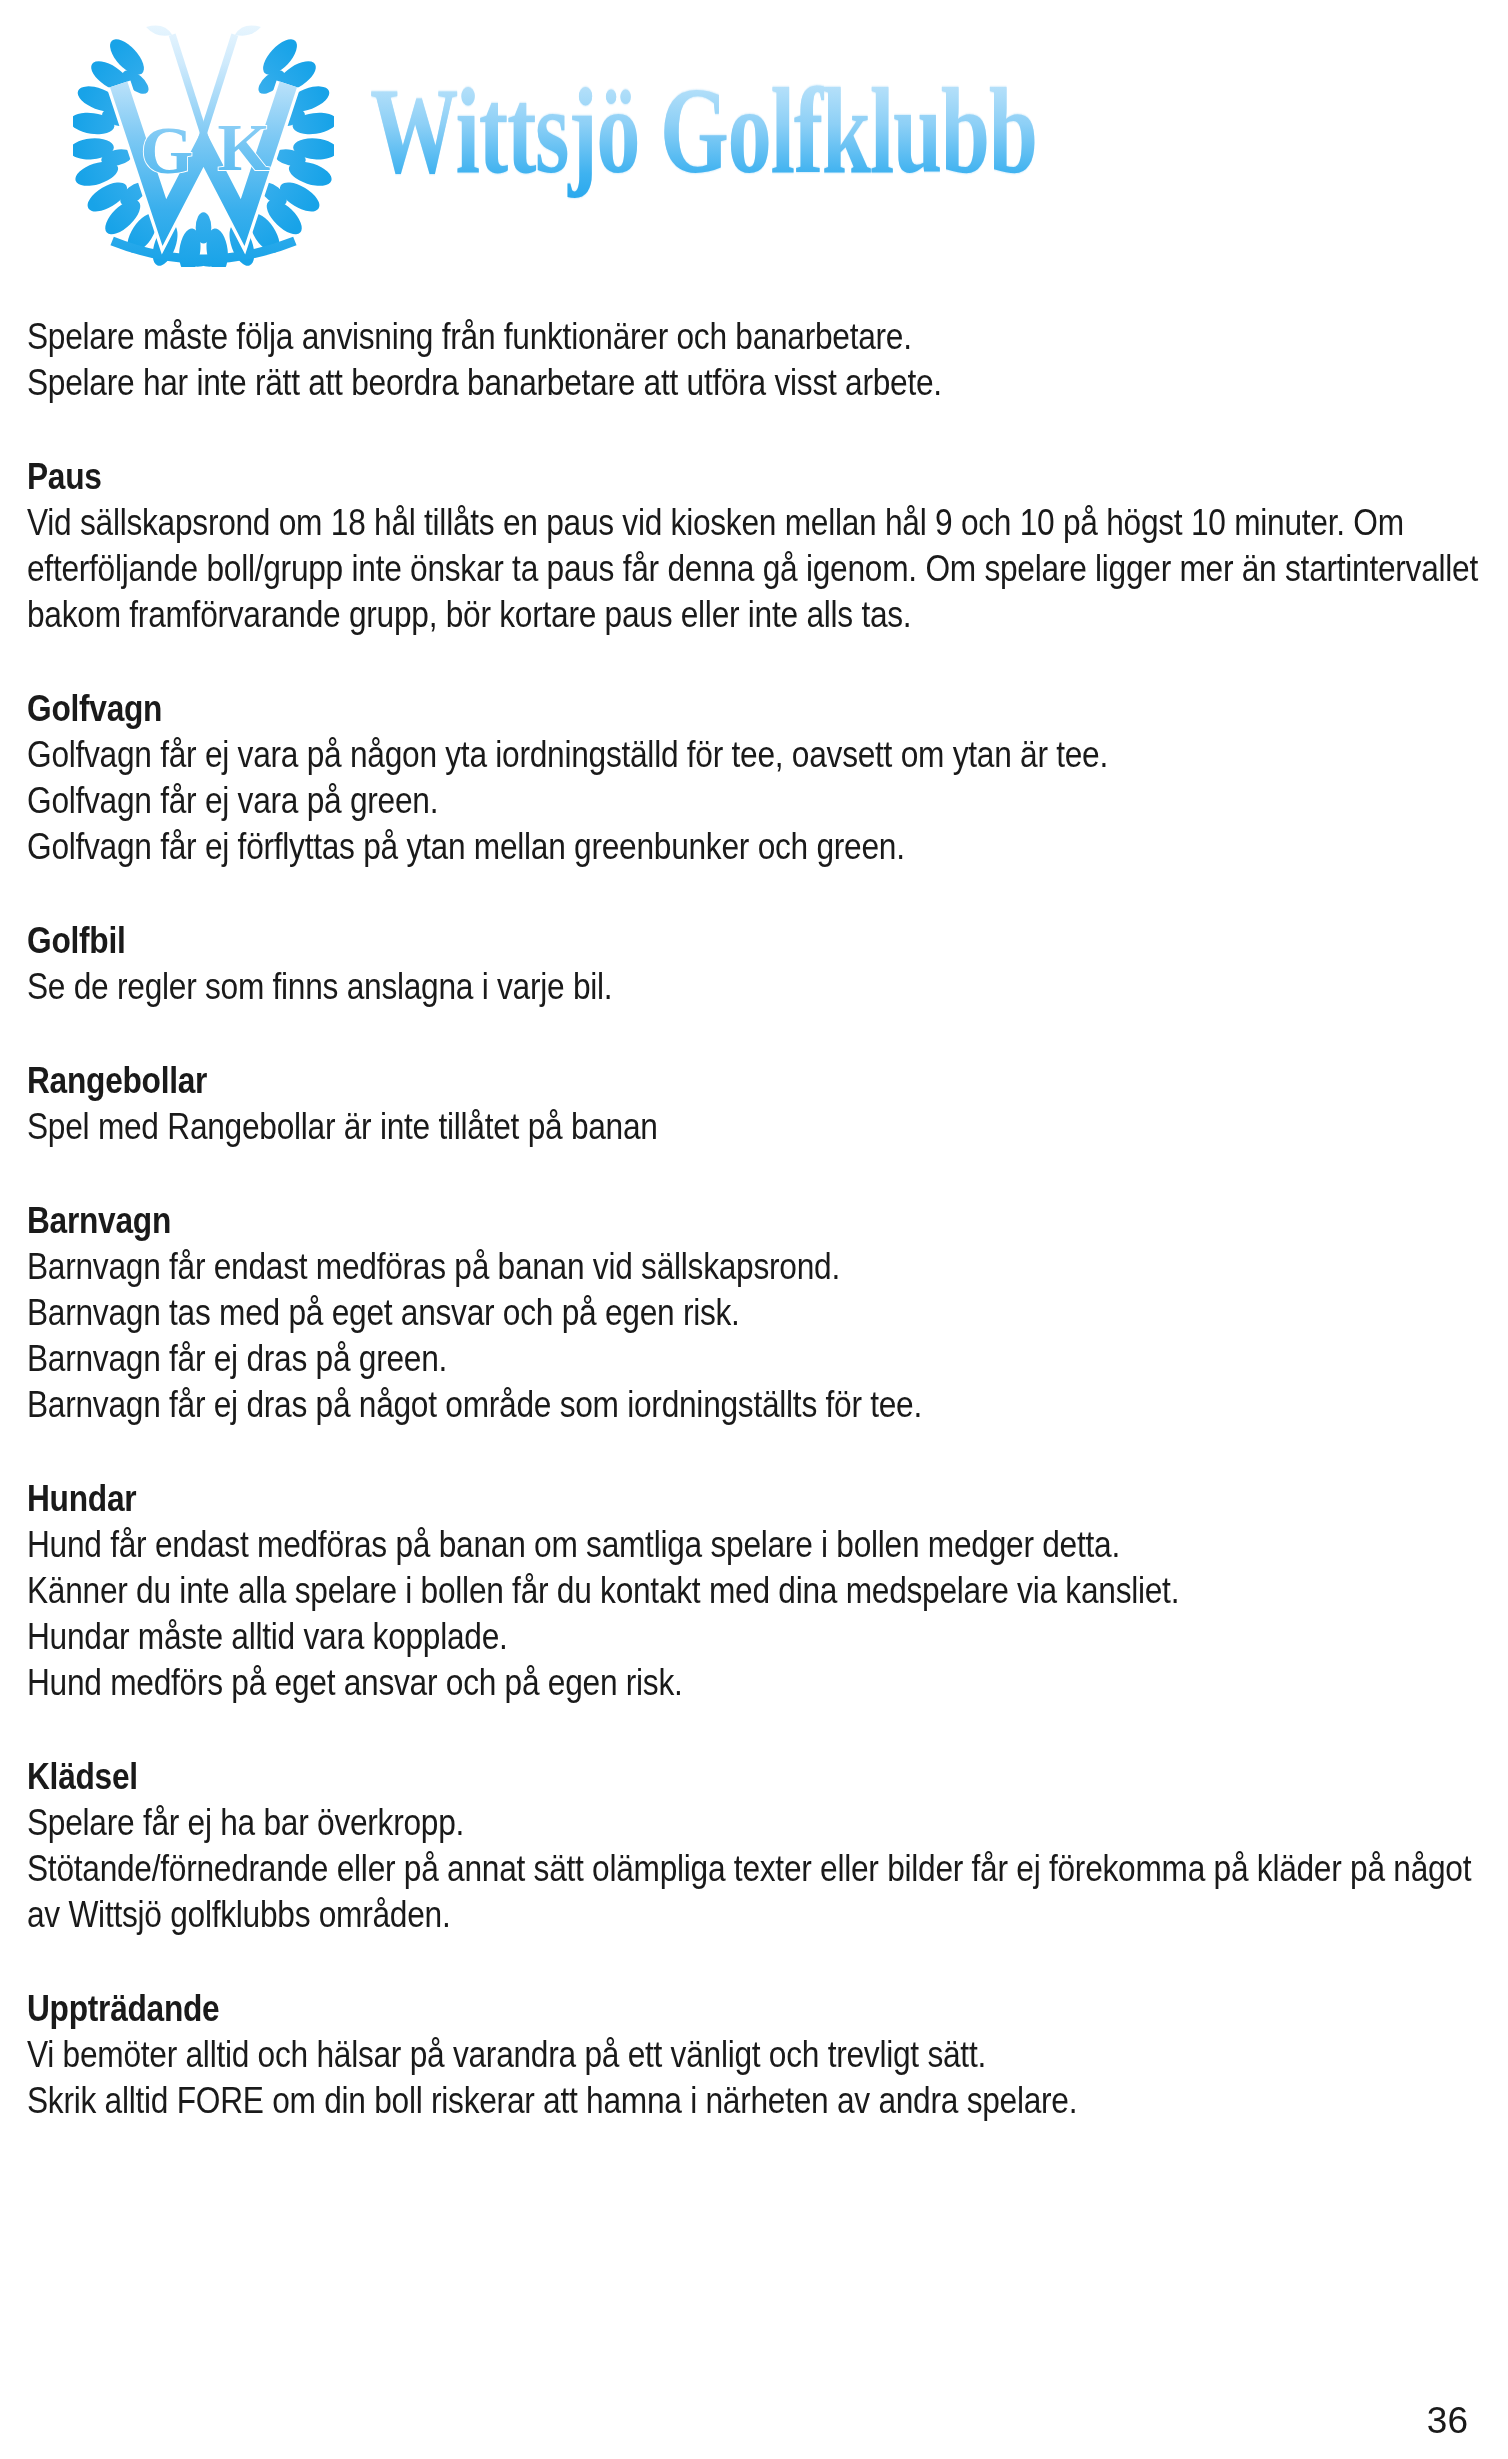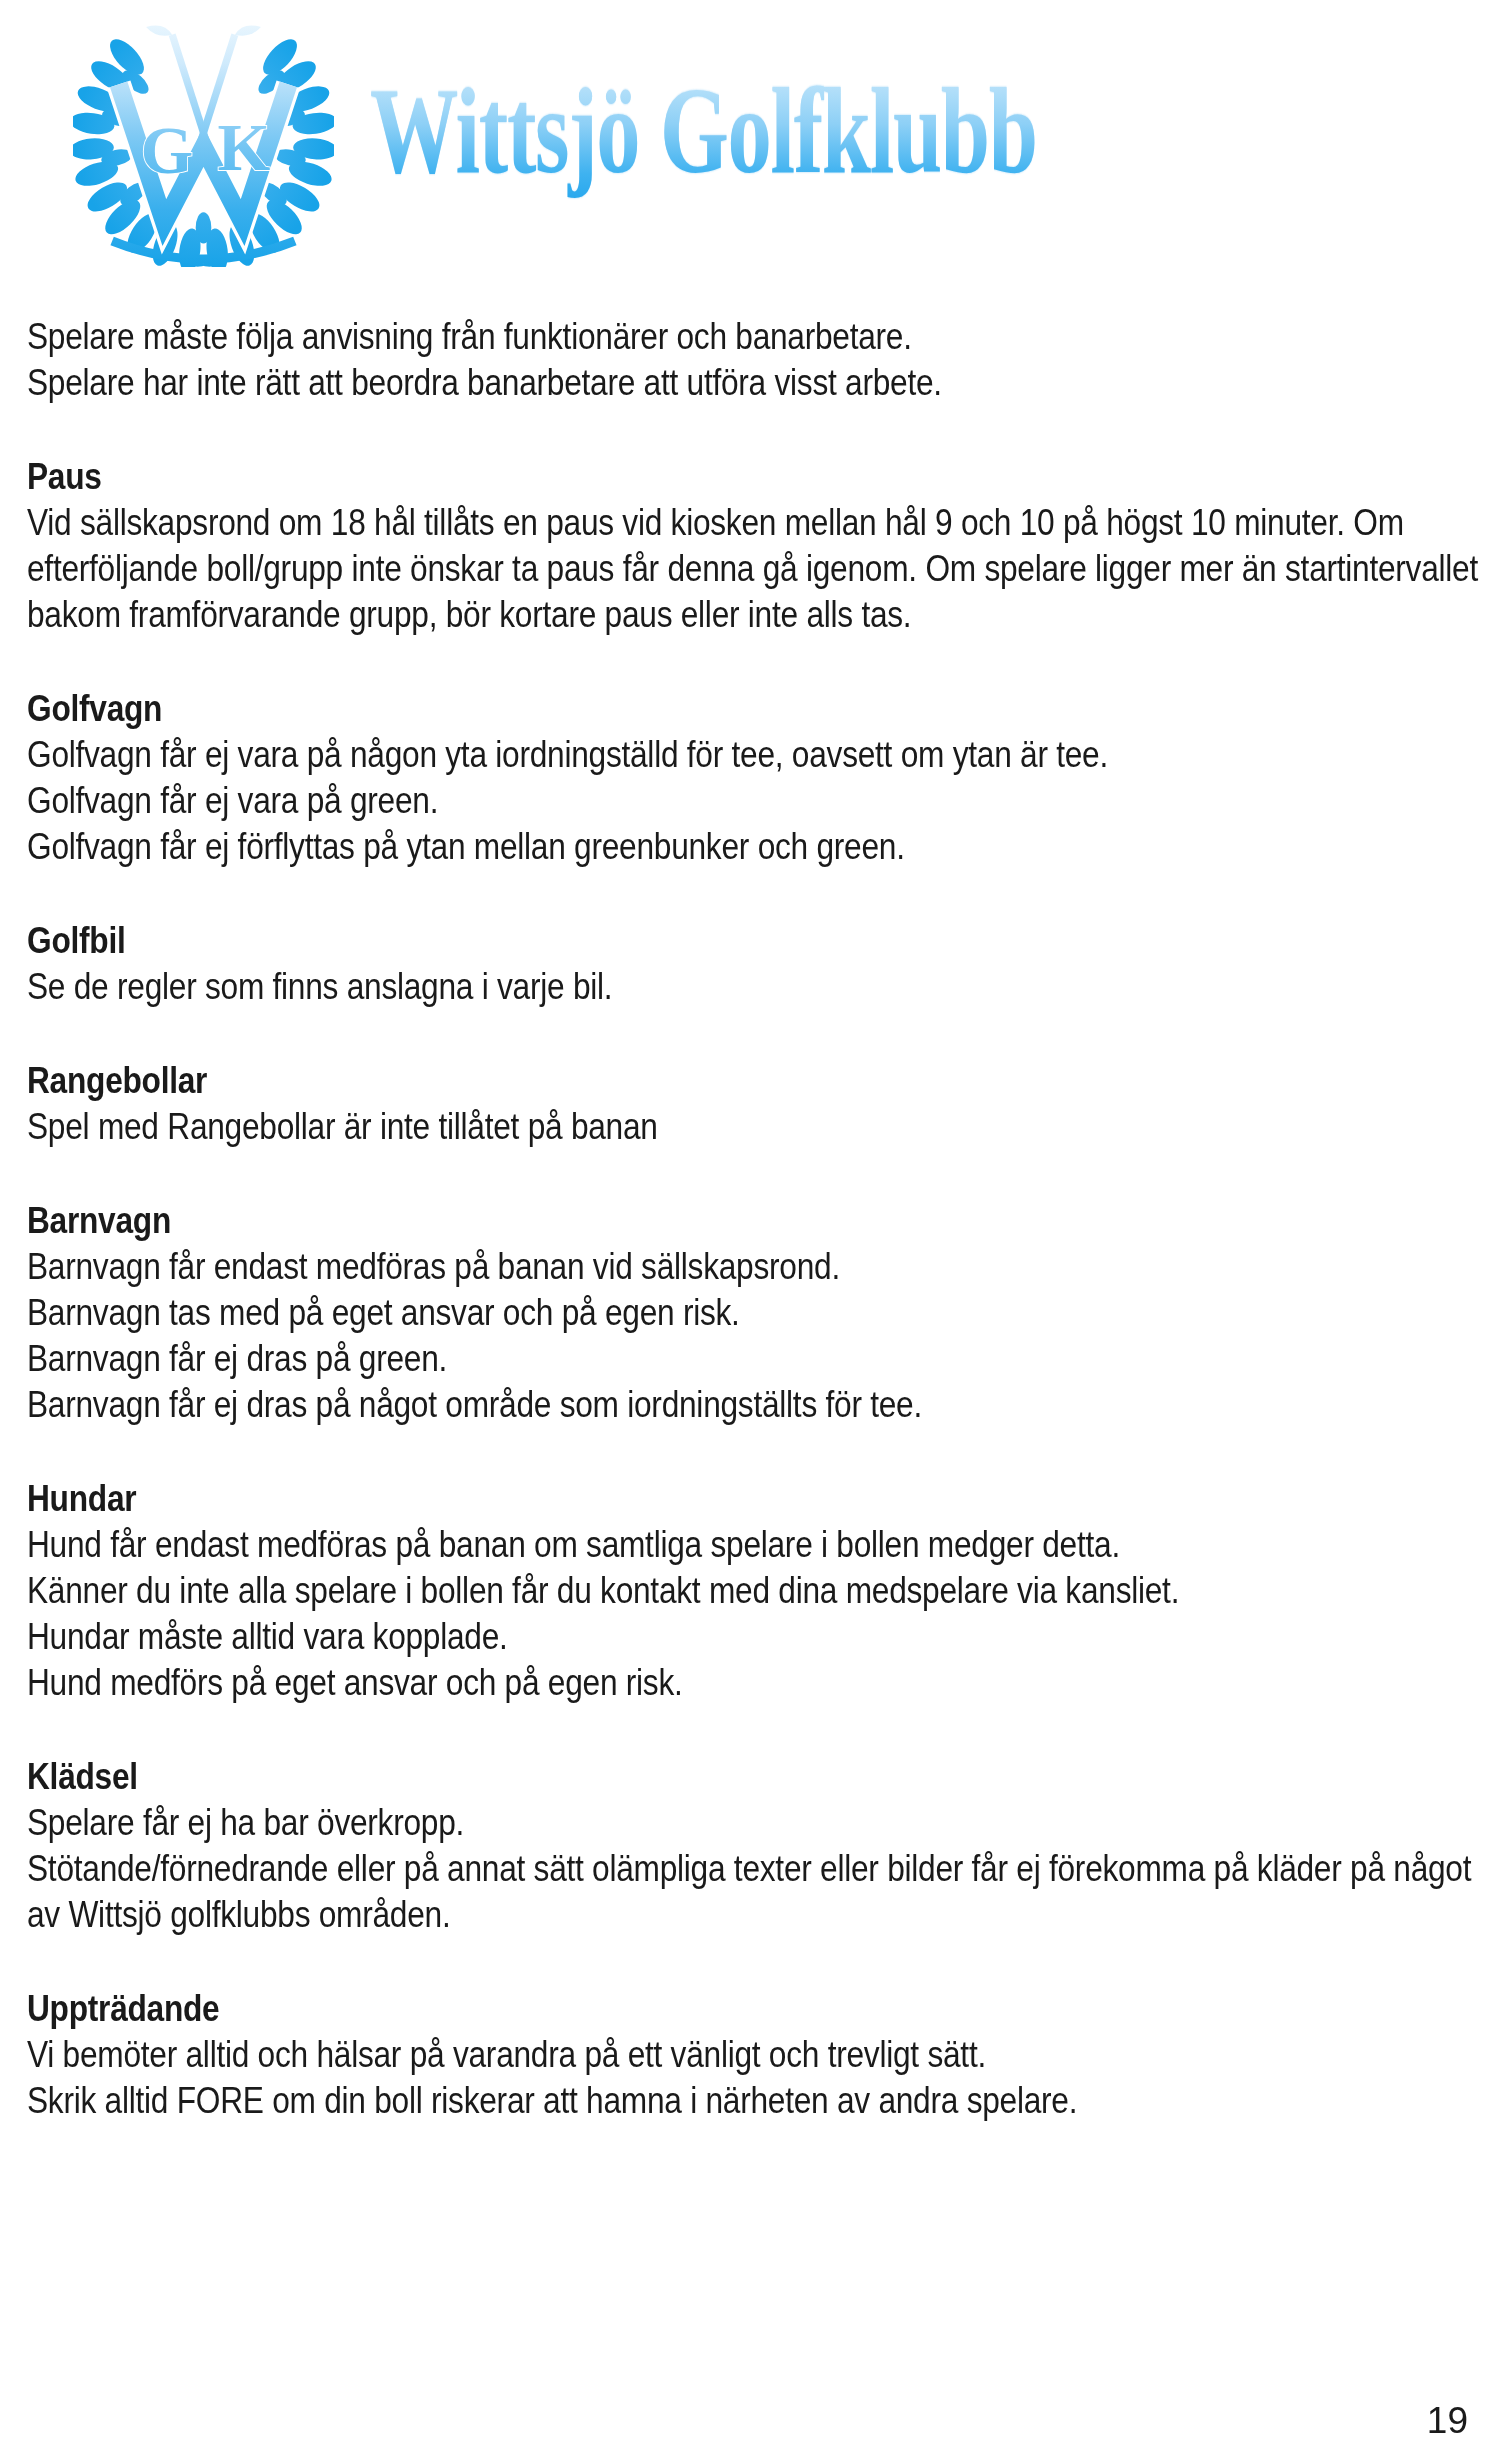--- a/index.html
+++ b/index.html
@@ -185,16 +185,16 @@
     </section>
 
     <section>
       <h2>Uppträdande</h2>
       <p>Vi bemöter alltid och hälsar på varandra på ett vänligt och trevligt sätt.</p>
       <p>Skrik alltid FORE om din boll riskerar att hamna i närheten av andra spelare.</p>
     </section>
 
   </main>
 
-  <div class="page-number">19</div>
+  <div class="page-number">36</div>
 
 </div>
 
 
 </body></html>

